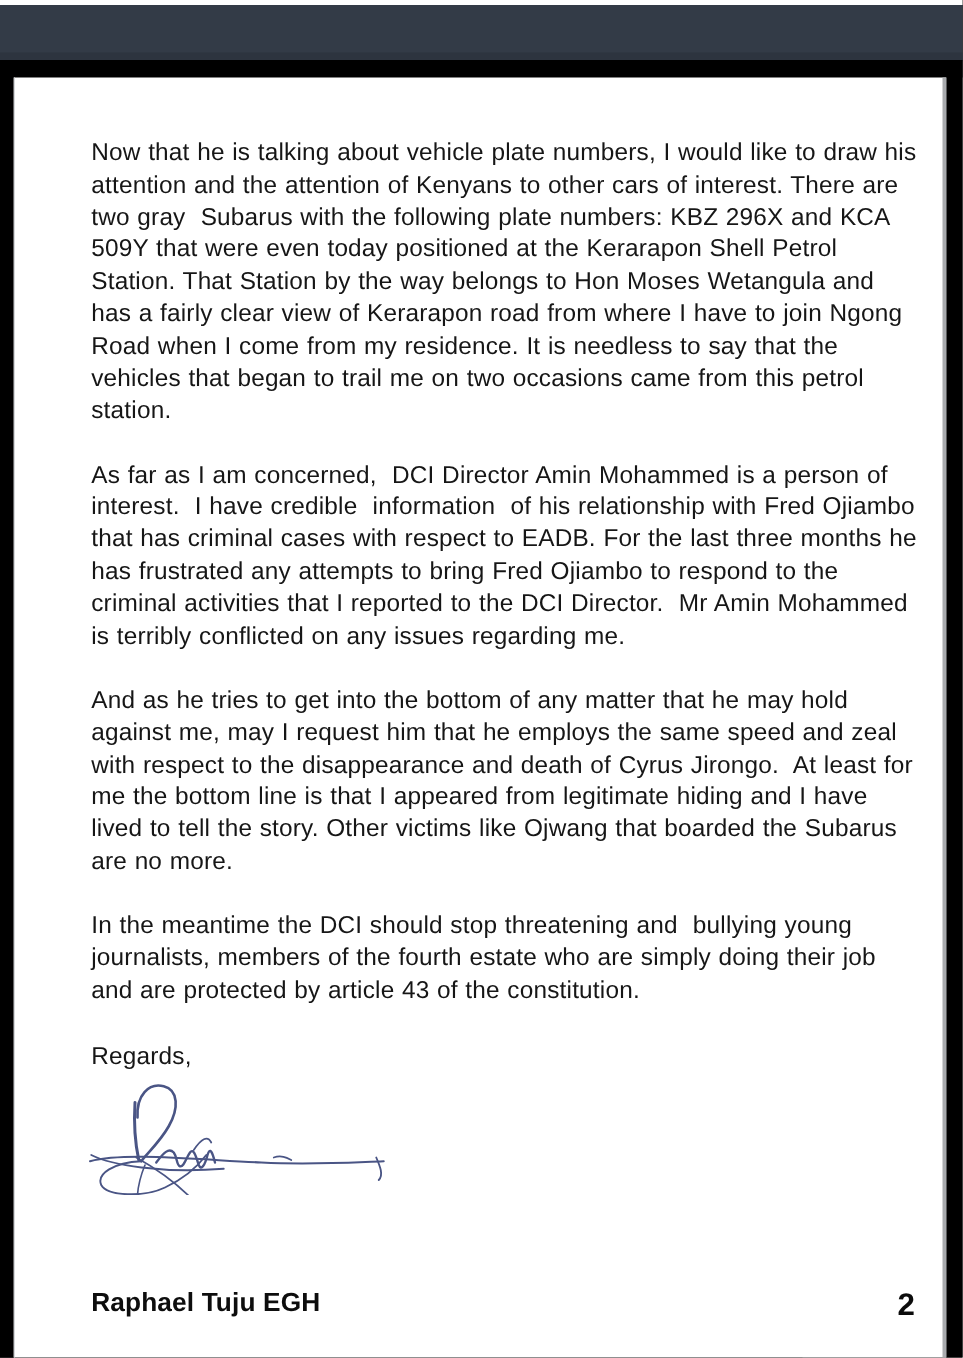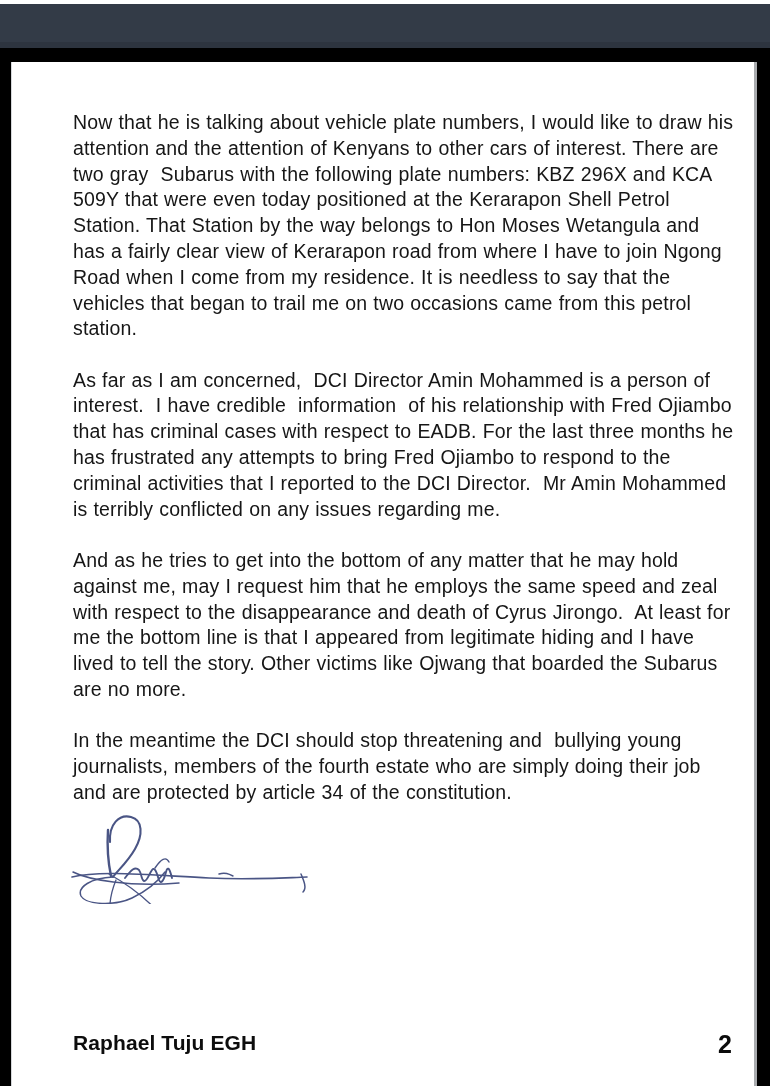--- a/index.html
+++ b/index.html
@@ -142,22 +142,23 @@
   </div>
 
   <div class="gutter"></div>
 
   <div class="page">
 
     <div class="page-body">
       <p class="para">Now that he is talking about vehicle plate numbers, I would like to draw his attention and the attention of Kenyans to other cars of interest. There are  two gray  Subarus with the following plate numbers: KBZ 296X and KCA 509Y that were even today positioned at the Kerarapon Shell Petrol Station. That Station by the way belongs to Hon Moses Wetangula and has a fairly clear view of Kerarapon road from where I have to join Ngong Road when I come from my residence. It is needless to say that the vehicles that began to trail me on two occasions came from this petrol station.</p>
       <p class="para">As far as I am concerned,  DCI Director Amin Mohammed is a person of interest.  I have credible  information  of his relationship with Fred Ojiambo that has criminal cases with respect to EADB. For the last three months he has frustrated any attempts to bring Fred Ojiambo to respond to the  criminal activities that I reported to the DCI Director.  Mr Amin Mohammed is terribly conflicted on any issues regarding me.</p>
       <p class="para">And as he tries to get into the bottom of any matter that he may hold against me, may I request him that he employs the same speed and zeal  with respect to the disappearance and death of Cyrus Jirongo.  At least for me the bottom line is that I appeared from legitimate hiding and I have lived to tell the story. Other victims like Ojwang that boarded the Subarus are no more.</p>
-      <p class="para">In the meantime the DCI should stop threatening and  bullying young  journalists, members of the fourth estate who are simply doing their job and are protected by article 34 of the constitution.</p>
+      <p class="para">In the meantime the DCI should stop threatening and  bullying young  journalists, members of the fourth estate who are simply doing their job and are protected by article 43 of the constitution.</p>
 
+      <p class="regards">Regards,</p>
 
       <div class="signature">
         <svg width="330" height="96" viewBox="0 0 330 96" xmlns="http://www.w3.org/2000/svg">
           <g fill="none" stroke="#4a5585" stroke-linecap="round" stroke-linejoin="round">
 
             <path d="M41 34 C40 16, 50 6, 62 9 C74 12, 74 27, 66 41 C58 55, 48 63, 44 69" stroke-width="2.1"></path>
             <path d="M39 22 C38 38, 39 54, 42 68" stroke-width="2.4"></path>
 
             <path d="M3 69 C30 62, 80 67, 140 70 C180 72, 210 70, 238 69" stroke-width="1.6"></path>
             <path d="M4 64 C20 72, 60 79, 110 75" stroke-width="1.5"></path>

